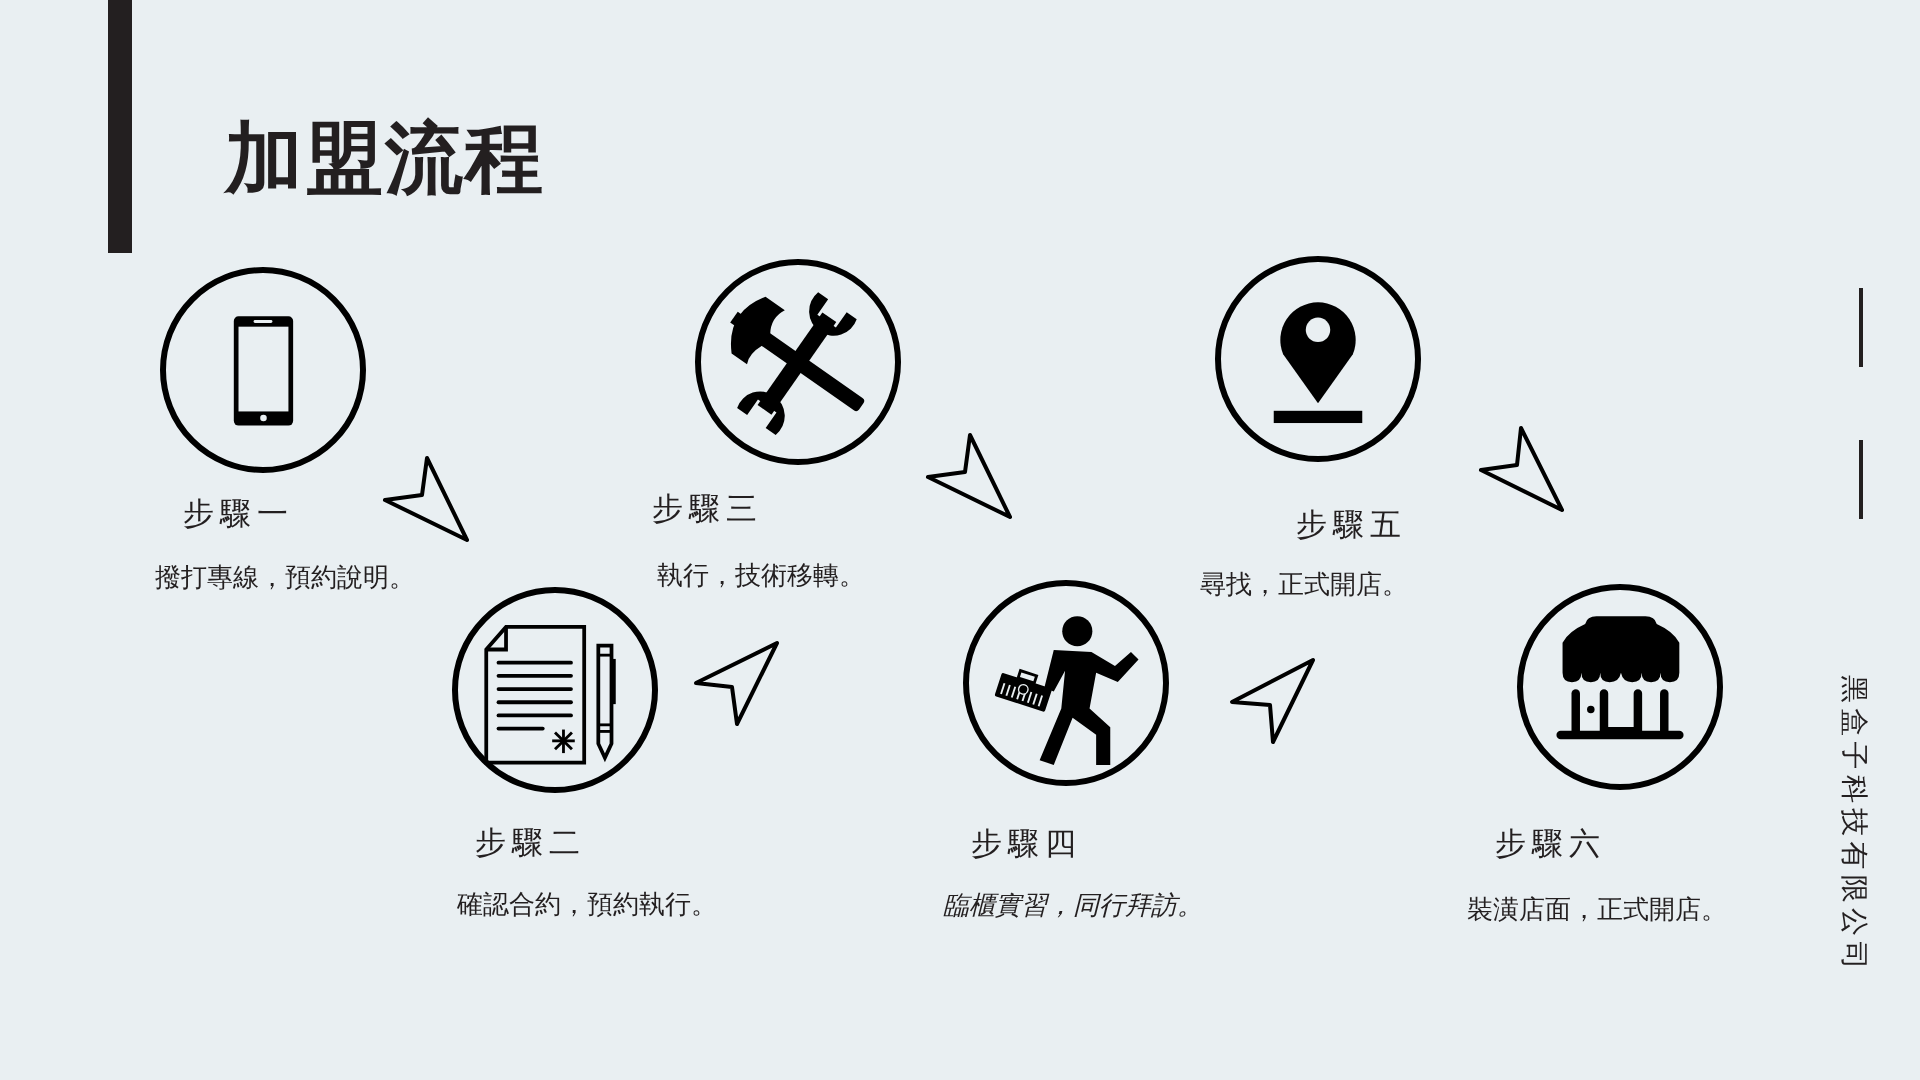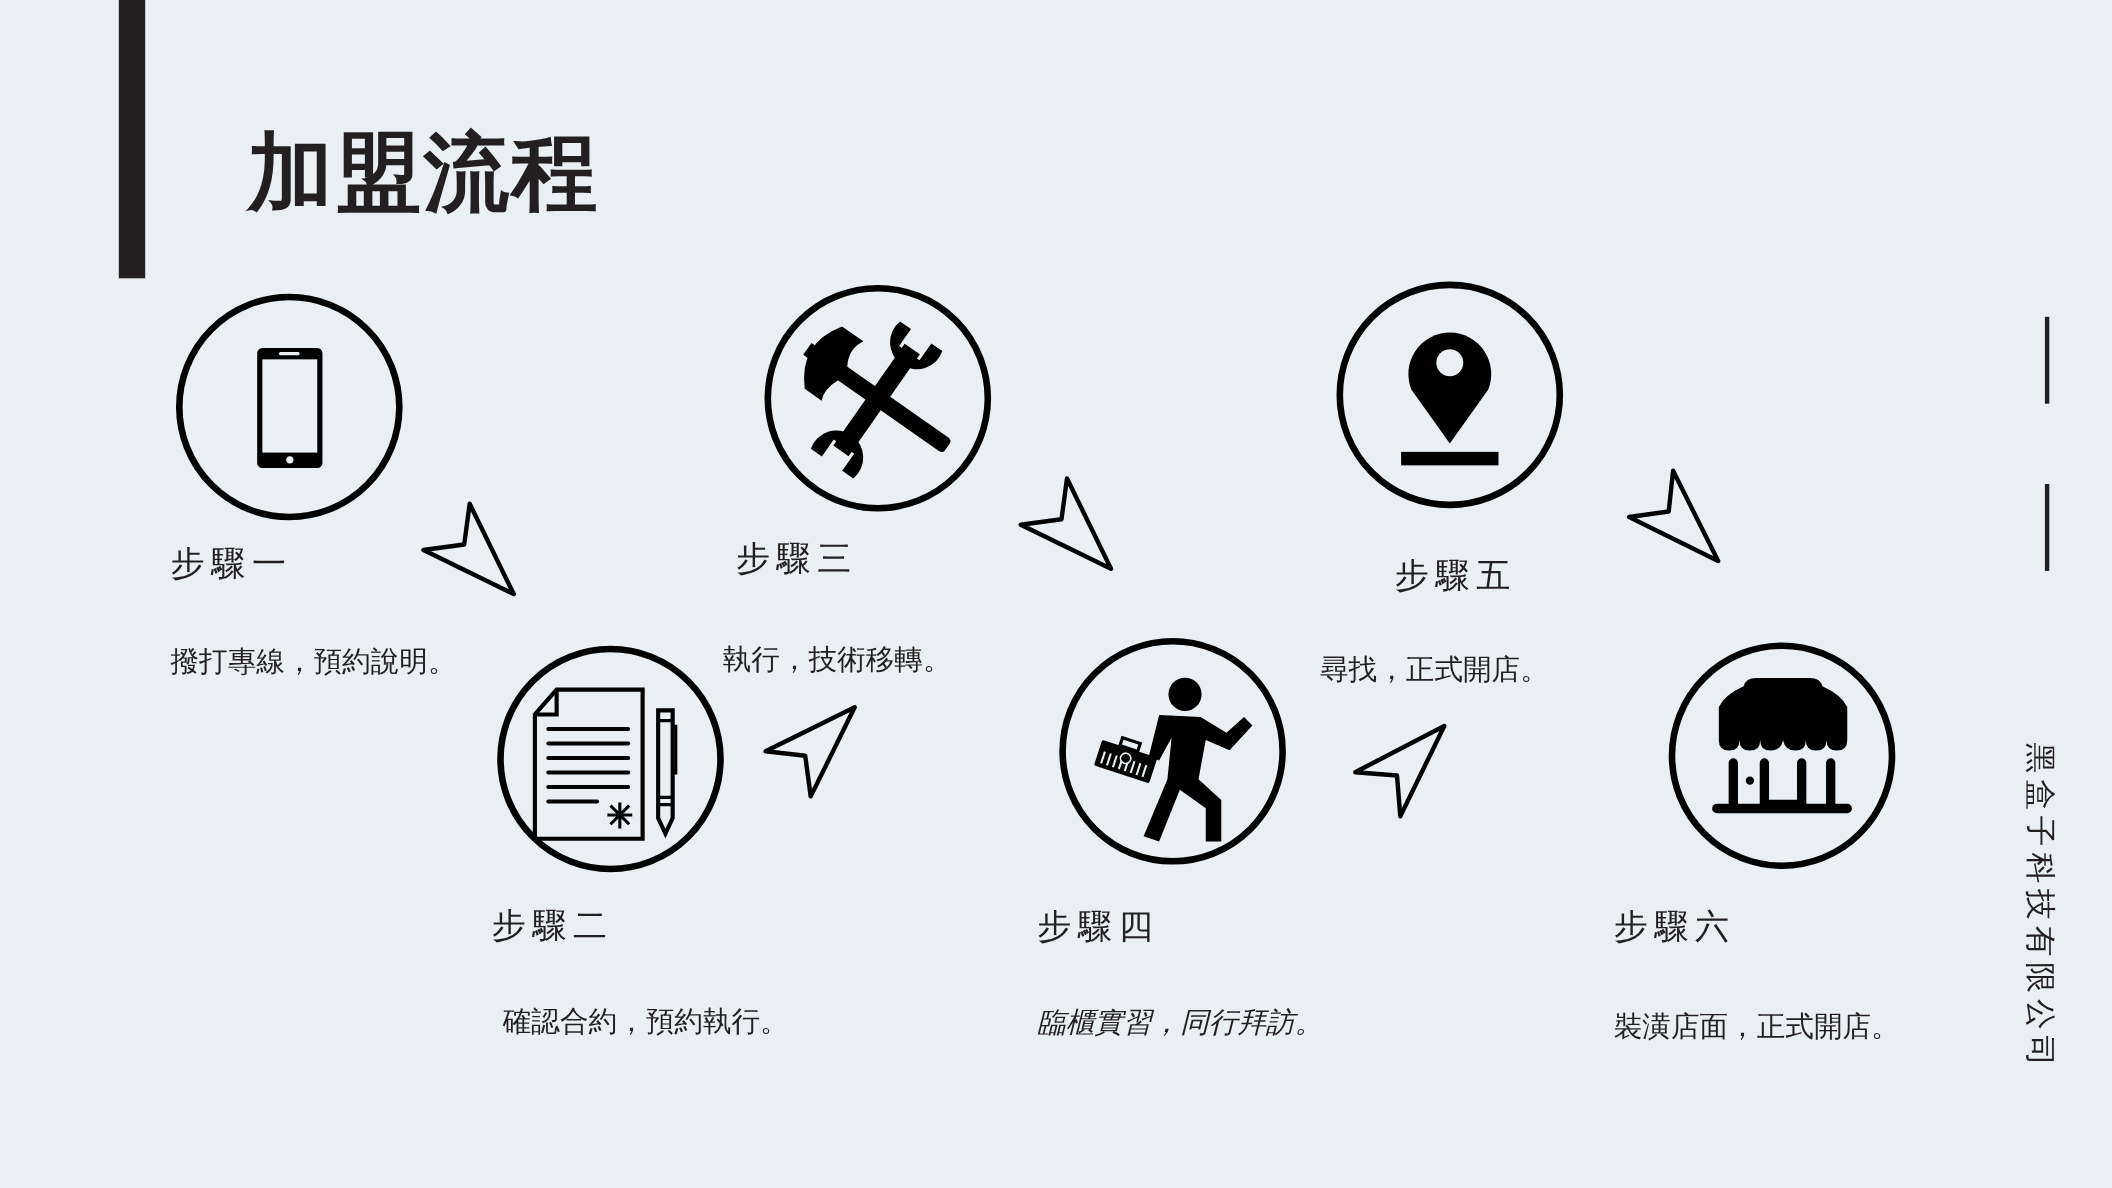--- a/index.html
+++ b/index.html
@@ -6,22 +6,22 @@
   body {
     width:1920px; height:1080px; position:relative; overflow:hidden;
     background:#E9EFF2;
     font-family:"DejaVu Sans","Liberation Sans",sans-serif;
     color:#231F20;
   }
   .accent-bar { position:absolute; left:108px; top:0; width:24px; height:253px; background:#231F20; }
   .title { position:absolute; left:225px; top:112px; font-size:78px; line-height:92px; letter-spacing:2px; color:#231F20; margin:0; font-weight:bold; }
   .step-circle { position:absolute; width:206px; height:206px; border:6px solid #000; border-radius:50%; box-sizing:border-box; }
   .step-circle svg { position:absolute; left:0; top:0; width:100%; height:100%; }
-  .step-label { position:absolute; font-size:31px; line-height:36px; letter-spacing:6px; white-space:nowrap; color:#231F20; }
-  .step-desc { position:absolute; font-size:26px; line-height:32px; white-space:nowrap; color:#231F20;margin-top:25px; }
+  .step-label { position:absolute; font-size:31px; line-height:36px; letter-spacing:6px; white-space:nowrap; color:#231F20;margin-left:28px; }
+  .step-desc { position:absolute; font-size:26px; line-height:32px; white-space:nowrap; color:#231F20; }
   .arrow { position:absolute; left:0; top:0; width:1920px; height:1080px; pointer-events:none; }
   .vline { position:absolute; left:1859px; width:4px; background:#231F20; }
   .company { position:absolute; left:1852px; top:675px; width:300px; height:32px; transform-origin:0 0; transform:translate(0,0) rotate(90deg); font-size:28px; line-height:32px; letter-spacing:5.3px; white-space:nowrap; color:#231F20; }
 </style>
 </head>
 <body>
 
 <div class="accent-bar"></div>
 <h1 class="title">加盟流程</h1>
 
@@ -71,21 +71,21 @@
       <path d="M70 40 Q103 10 140 35 L140 60 Q125 52 110 62 L96 62 Q80 55 70 60 Z" fill="#000"></path>
       <rect x="95" y="55" width="16" height="130" rx="4" fill="#000"></rect>
     </g>
     <g transform="rotate(35 103 103)">
       <rect x="94" y="45" width="18" height="120" fill="#000"></rect>
       <path d="M78 30 A26 26 0 1 0 128 30 L115 30 L115 50 L91 50 L91 30 Z" fill="#000"></path>
       <path d="M78 180 A26 26 0 1 1 128 180 L115 180 L115 160 L91 160 L91 180 Z" fill="#000"></path>
     </g>
   </svg>
 </div>
-<div class="step-label" style="left:669px;top:490px;">步驟三</div>
+<div class="step-label" style="left:624px;top:490px;">步驟三</div>
 <div class="step-desc" style="left:657px;top:559px;">執行，技術移轉。</div>
 
 <div class="step-circle" style="left:963px;top:580px;">
   <svg viewBox="0 0 206 206">
     <circle cx="115" cy="48" r="16" fill="#000"></circle>
     <path d="M90 68 L130 70 L155 85 L172 70 L180 78 L158 102 L135 92 L128 130 L150 150 L150 190 L135 190 L135 158 L110 140 L90 190 L75 185 L98 130 L102 90 L90 112 L80 108 Z" fill="#000"></path>
     <g transform="rotate(18 58 112)">
       <rect x="30" y="100" width="56" height="26" rx="2" fill="#000"></rect>
       <rect x="48" y="92" width="18" height="8" fill="none" stroke="#000" stroke-width="3"></rect>
       <g stroke="#E9EFF2" stroke-width="2">

